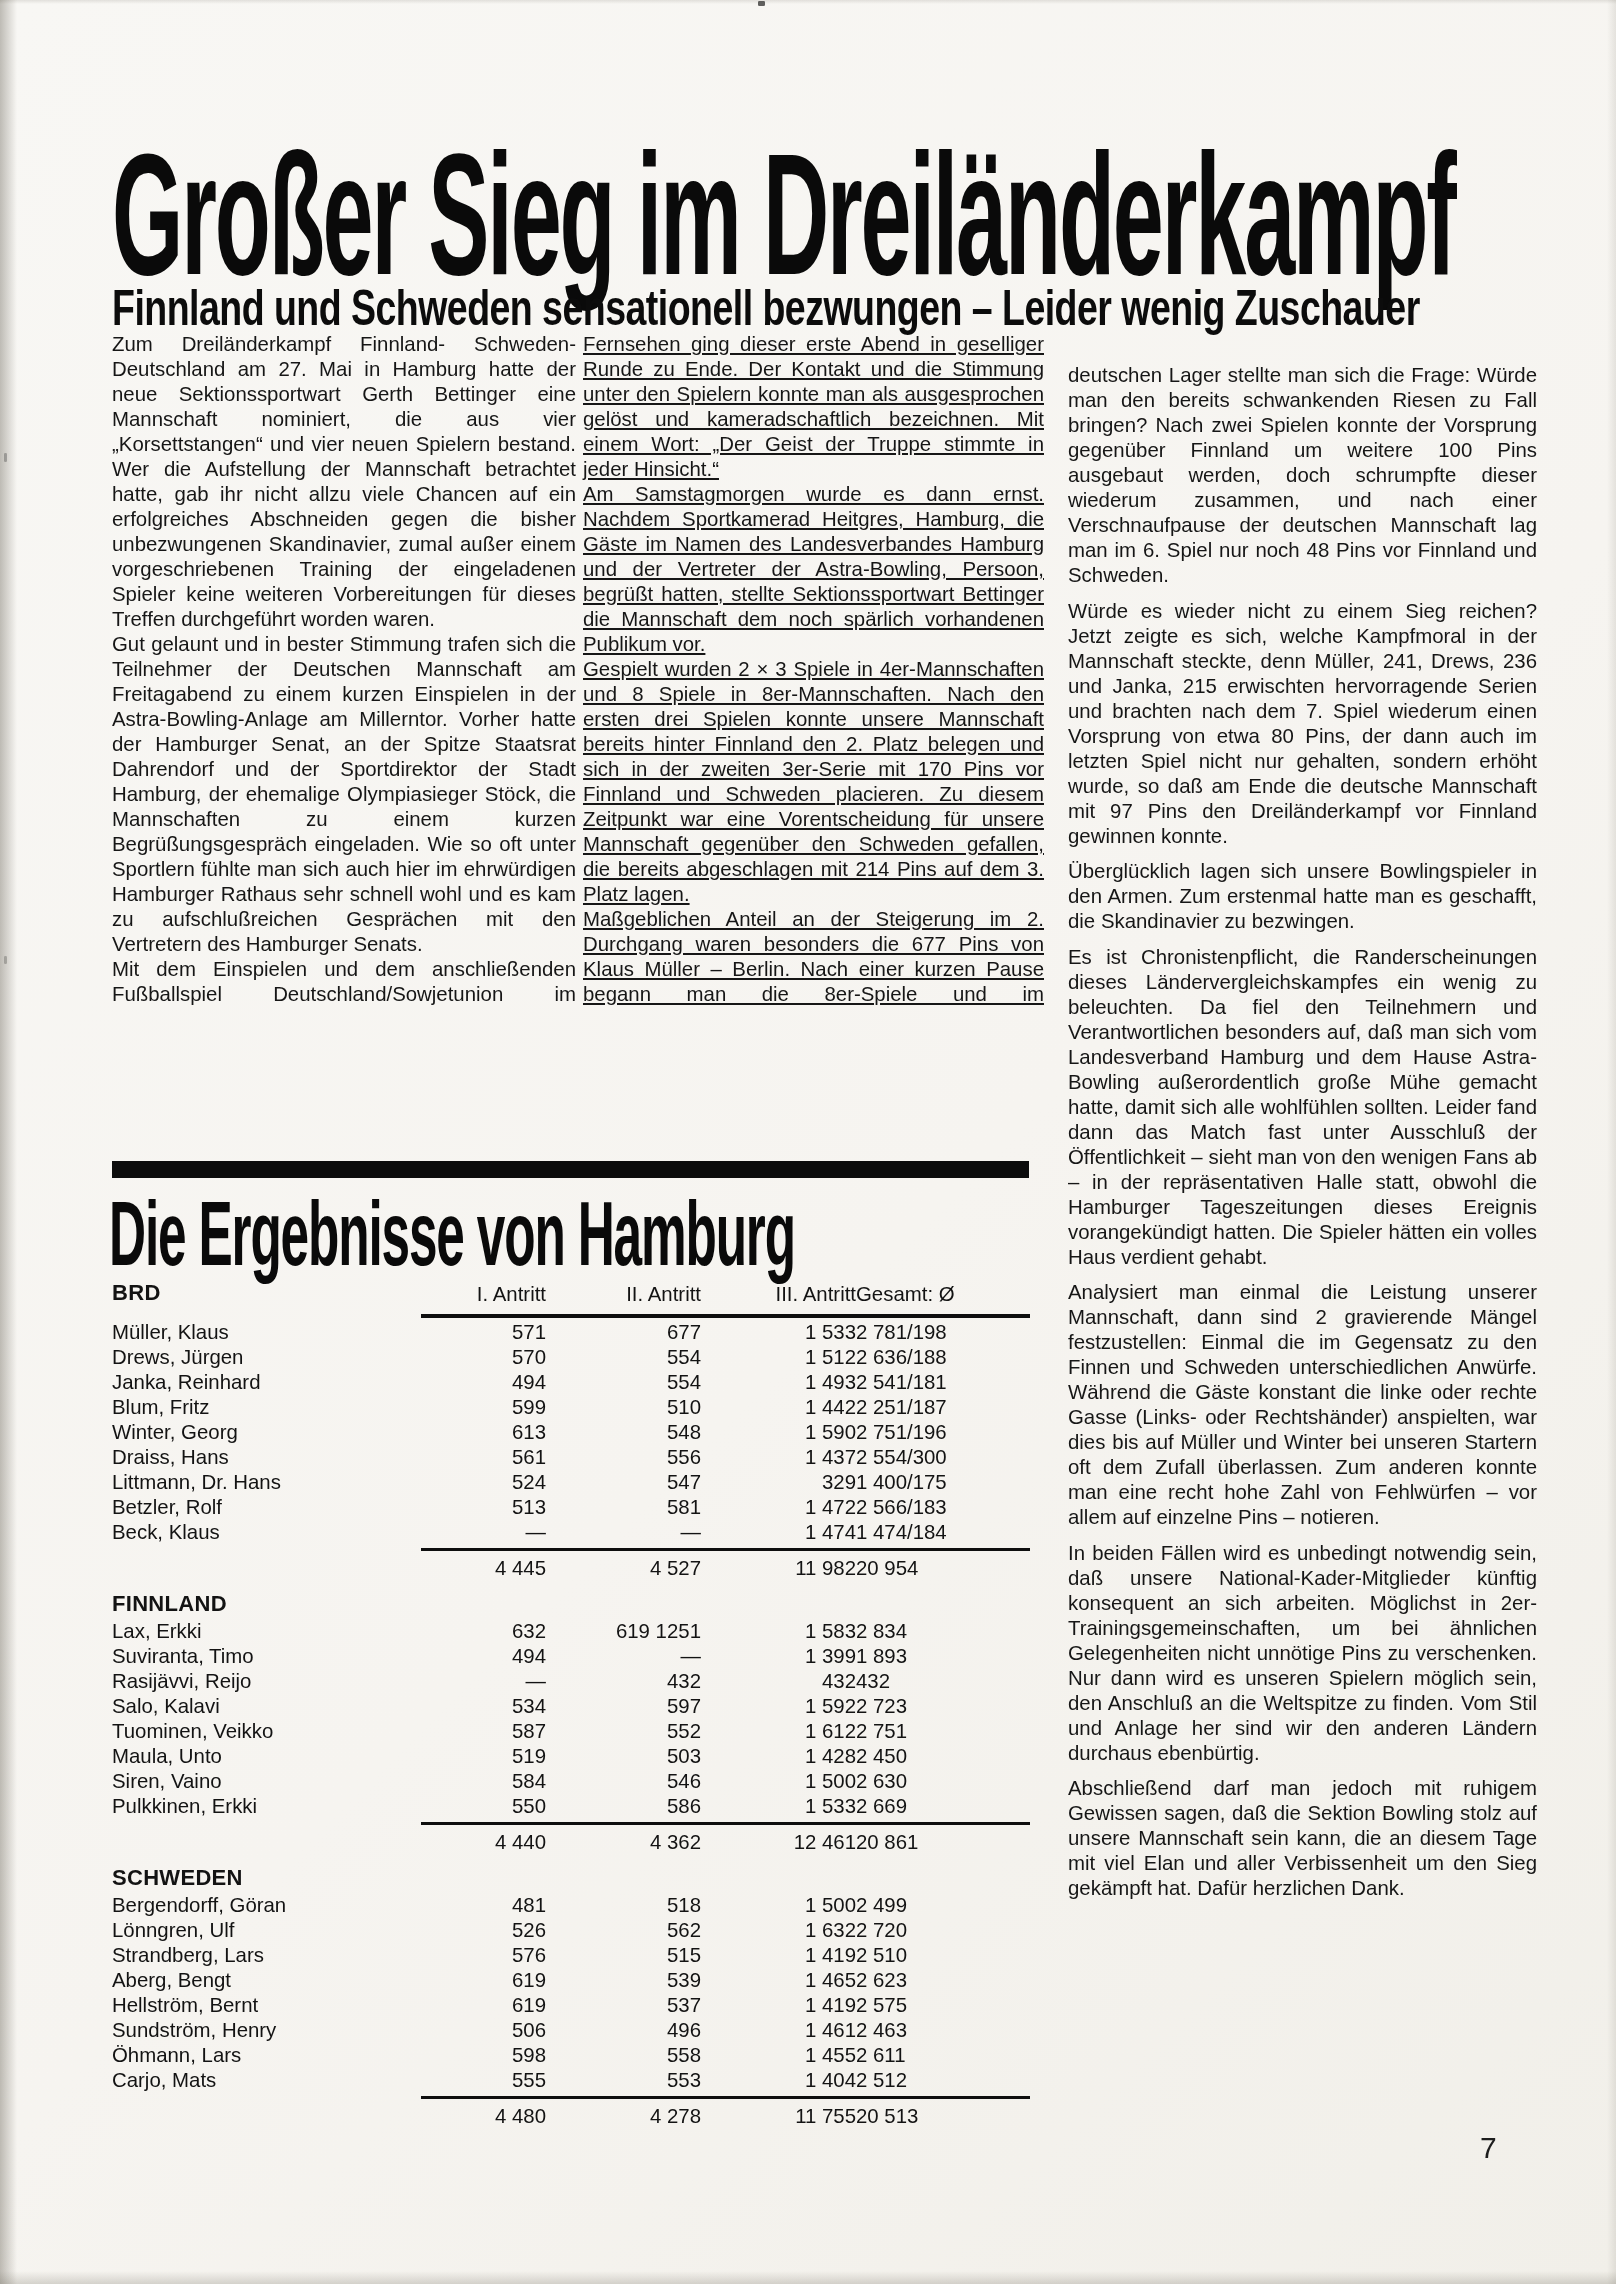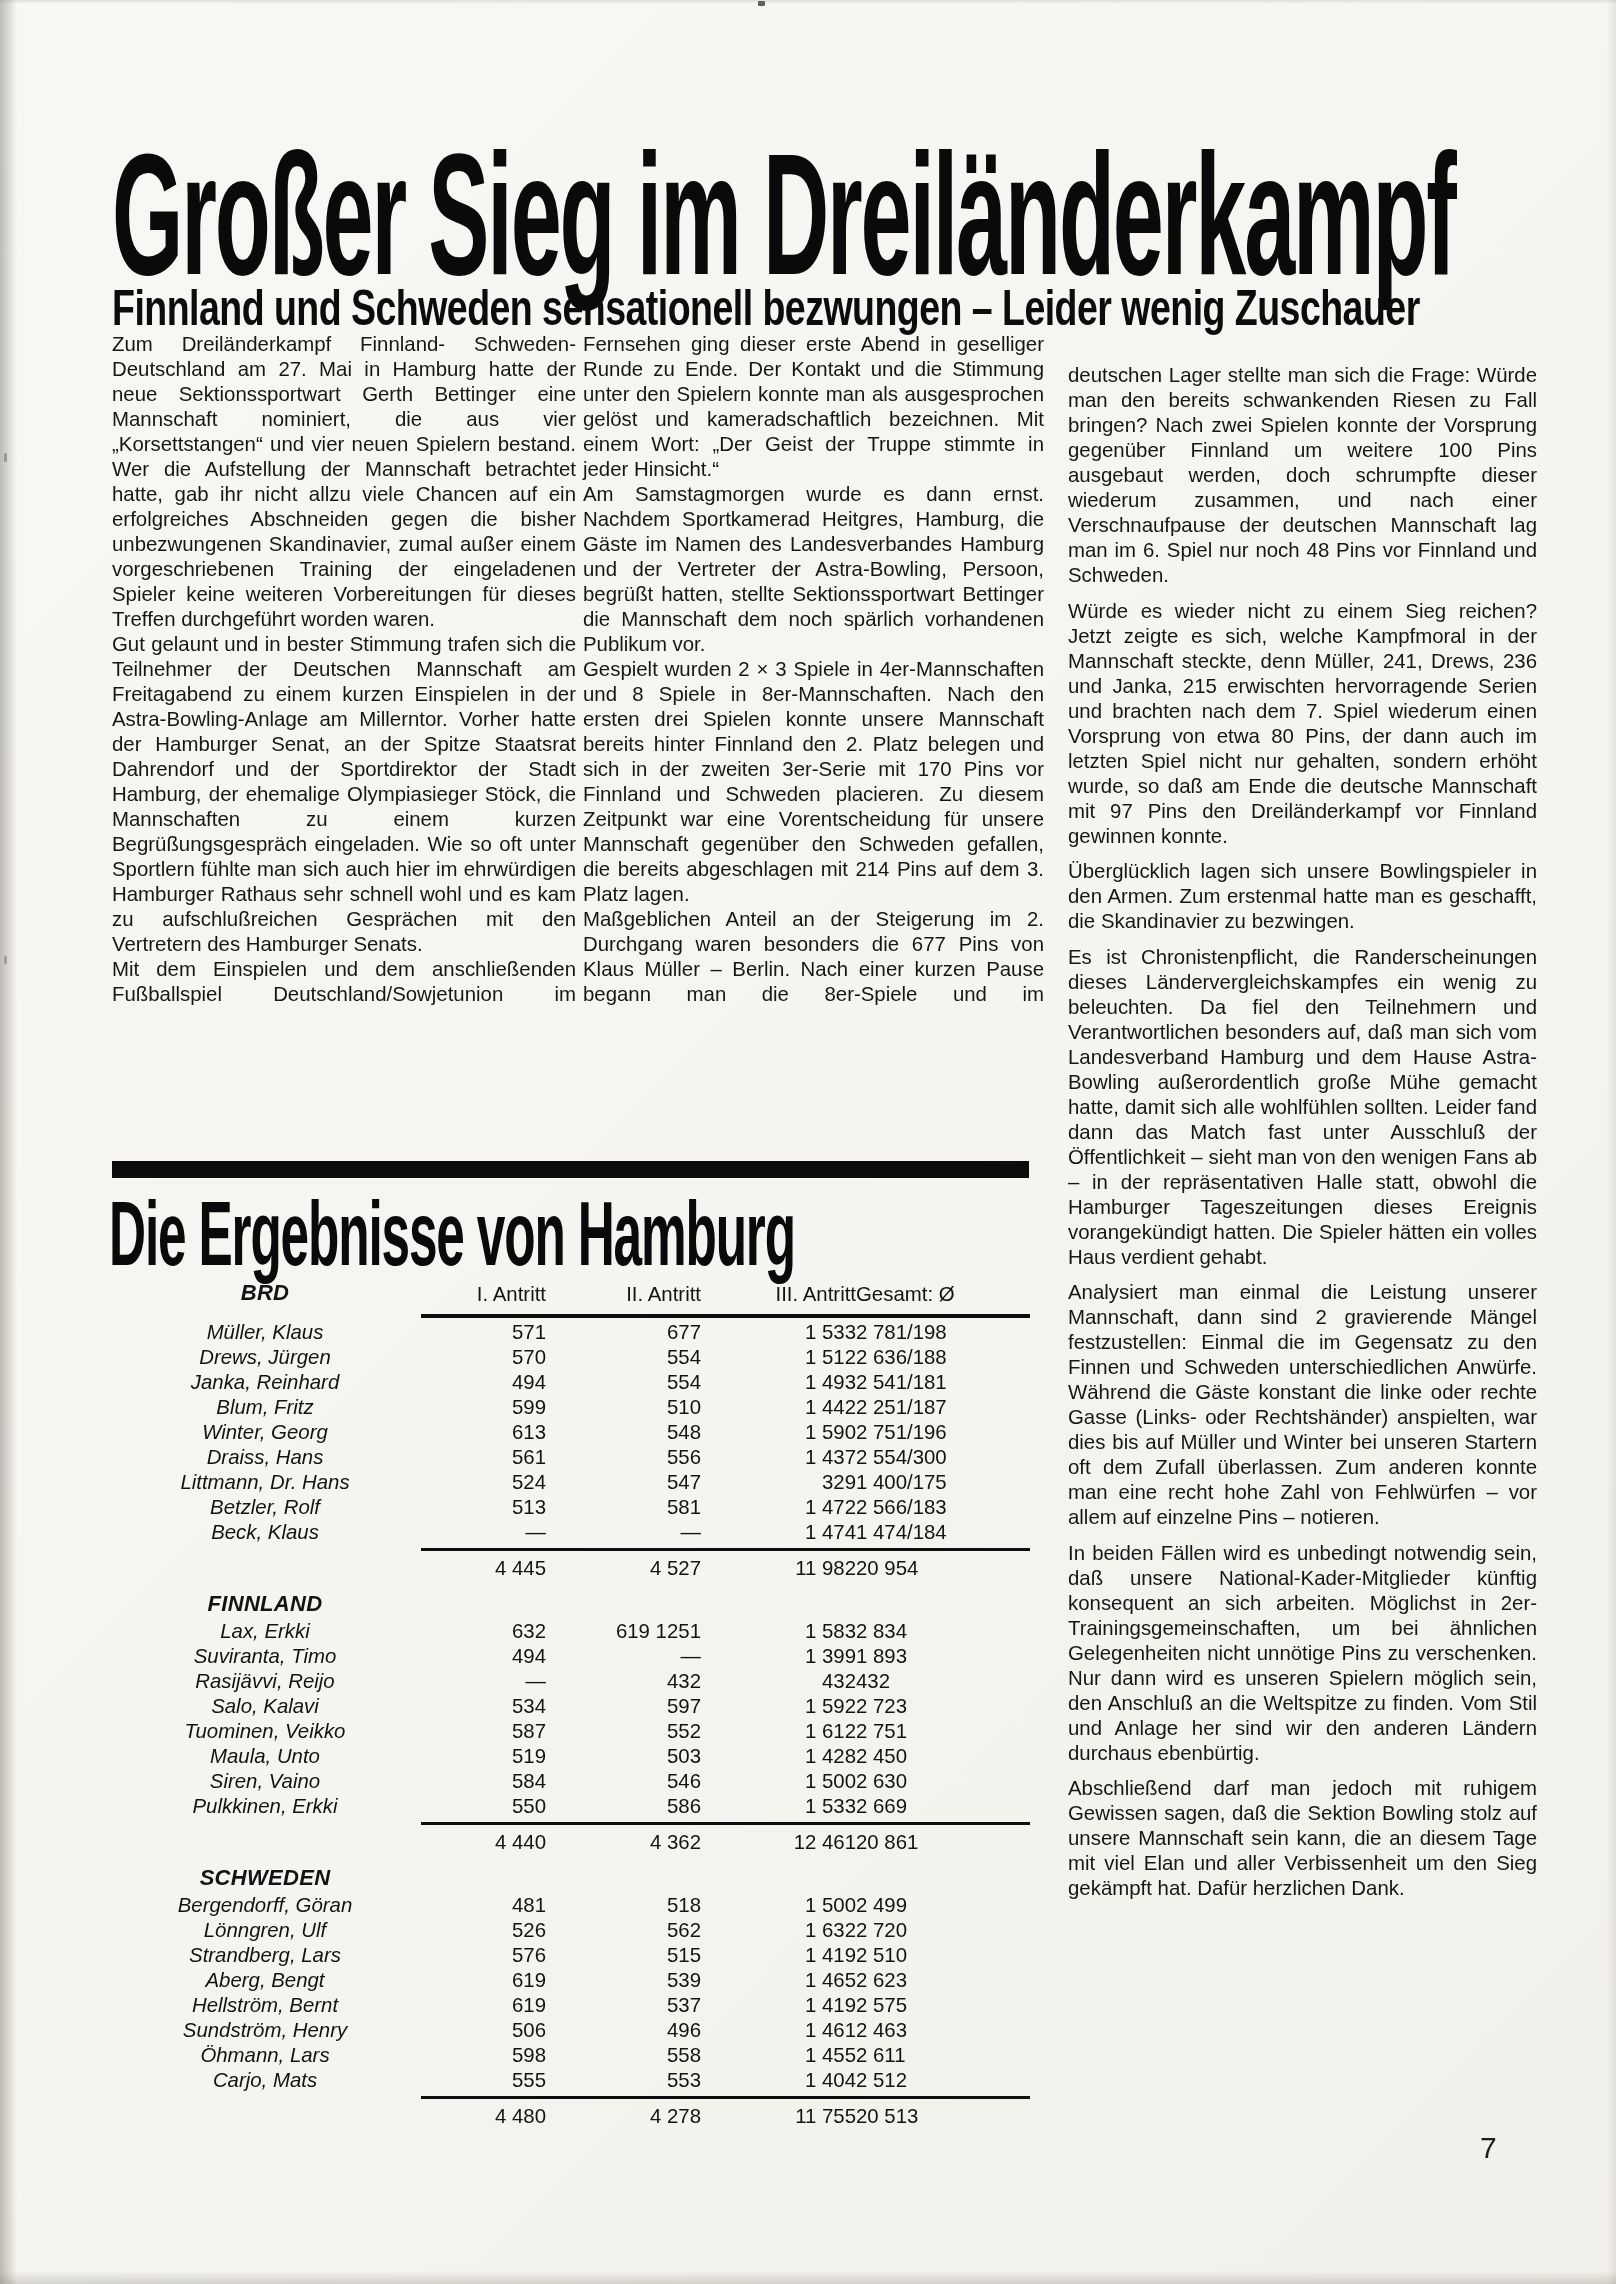--- a/index.html
+++ b/index.html
@@ -33,36 +33,36 @@
   .sub-headline{position:absolute;left:112px;top:283px;font-weight:700;
     font-size:50px;line-height:1;letter-spacing:-0.7px;color:#0c0c0c;}
   .sub-headline .scale-x{transform:scaleX(0.75);}
 
   
   .col{position:absolute;top:332px;font-size:20.4px;line-height:25px;
     text-align:justify;color:#161616;}
   .col p{margin:0;}
   .col p.cont{text-align-last:justify;}
   .col-1{left:112px;width:464px;}
-  .col-2{left:583px;width:461px;}
+  .col-2{left:583px;width:461px;text-decoration:underline;}
   .col-3{left:1068px;width:469px;margin-top:31px;}
   .col-3 p + p{margin-top:10.5px;}
 
   
   .divider-bar{position:absolute;left:112px;top:1161px;width:917px;height:17px;background:#0c0c0c;}
   .results-title{position:absolute;left:109px;top:1189px;font-weight:700;
     font-size:90px;line-height:1;letter-spacing:-2px;color:#0a0a0a;}
   .results-title .scale-x{transform:scaleX(0.57);}
 
   .results-table{position:absolute;left:112px;top:1277px;width:918px;font-size:20.4px;color:#131313;}
   .t-row{display:flex;height:25px;align-items:center;}
   .t-row.t-head{height:34px;align-items:flex-end;padding-bottom:5.3px;}
   .t-row.label-row{height:30px;align-items:flex-end;padding-bottom:2.6px;}
   .t-row.totals-row{height:29px;}
-  .t-name{width:306px;text-align:center;font-style:italic;}
+  .t-name{width:306px;text-align:left;}
   .t-c1{width:128px;text-align:right;}
   .t-c2{width:155px;text-align:right;}
   .t-c3{width:155px;text-align:right;}
   .t-c4{width:174px;}
   .g-label{font-weight:700;font-size:22px;letter-spacing:0.3px;}
   .t-rule{margin-left:309px;width:609px;height:4px;background:#0e0e0e;margin-top:2.6px;margin-bottom:2.6px;}
   .t-rule.thin{height:3.3px;}
   .group-gap{height:6.6px;}
 
   .page-number{position:absolute;left:1480px;top:2131px;font-size:30px;color:#1d1d1d;}

